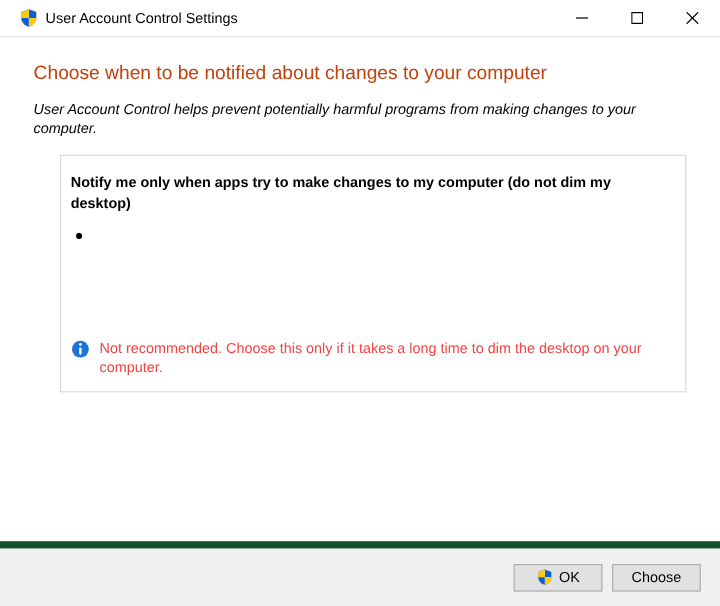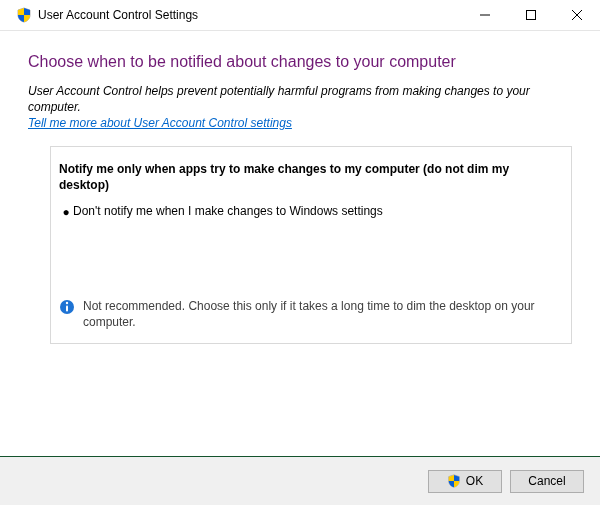--- a/index.html
+++ b/index.html
@@ -43,21 +43,21 @@
     display: flex; align-items: center; justify-content: center;
     color: #000;
   }
   .win-btn svg { display:block }
   
   .content {
     padding: 22px 28px 0 28px;
   }
   .instruction {
     font-size: 16px;
-    color: #701a75;
+    color: #c2410c;
     margin-bottom: 12px;
   }
   .description {
     font-size: 12px;
     color: #000;
     line-height: 1.35;
     font-style: italic;
   }
   .help-link {
     color: #0066cc;
@@ -158,34 +158,34 @@
     flex:0 0 auto;
     text-align:center;
     padding-top:1px;
   }
   .spacer { flex:1; }
   .recommendation {
     display:flex;
     gap:8px;
     font-size:12px;
     line-height:1.35;
-    color:#404040;
+    color:#ef4444;
     margin-top:8px;
   }
   .info-icon {
     width:16px; height:16px; flex:0 0 auto;
     margin-top:1px;
   }
   
   .footer {
     position:absolute;
     left:0; right:0; bottom:0;
     height:48px;
     background:#f0f0f0;
-    border-top:1px solid #14532d;
+    border-top:6px solid #14532d;
     display:flex;
     align-items:center;
     justify-content:flex-end;
     padding-right:16px;
     gap:8px;
   }
   .btn {
     height:23px;
     min-width:74px;
     padding:0 10px;
@@ -232,31 +232,29 @@
           <line x1="10" y1="0" x2="0" y2="10" stroke="#000" stroke-width="1"></line>
         </svg>
     </div>
   </div>
 </div>
 
 <div class="content">
   <div class="instruction">Choose when to be notified about changes to your computer</div>
   <div class="description">
     <span>User Account Control helps prevent potentially harmful programs from making changes to your computer.</span><br>
-    <span class="help-link">Tell me more about User Account Control settings</span>
   </div>
 
   <div class="main-area">
 
 
     <div class="info-panel">
       <div class="notify-heading">Notify me only when apps try to make changes to my computer (do not dim my desktop)</div>
       <div class="bullet-item">
         <span class="bullet-dot">●</span>
-        <span>Don't notify me when I make changes to Windows settings</span>
       </div>
       <div class="spacer"></div>
       <div class="recommendation">
         <span class="info-icon">
           <svg viewBox="0 0 16 16" width="16" height="16">
             <circle cx="8" cy="8" r="7" fill="#1e73d4"></circle>
             <rect x="7" y="6.5" width="2" height="6" rx="1" fill="#fff"></rect>
             <circle cx="8" cy="4" r="1.2" fill="#fff"></circle>
           </svg>
         </span>
@@ -273,15 +271,15 @@
         <path d="M8 1 L14 3 V8 C14 12 11 14.5 8 15 C5 14.5 2 12 2 8 V3 Z" fill="#fff" stroke="#666" stroke-width="0.5"></path>
         <path d="M8 1 L14 3 V8 H8 Z" fill="#0a5fd6"></path>
         <path d="M2 3 L8 1 V8 H2 Z" fill="#ffcc00"></path>
         <path d="M8 8 H14 V8 C14 12 11 14.5 8 15 Z" fill="#ffcc00"></path>
         <path d="M8 8 V15 C5 14.5 2 12 2 8 H8 Z" fill="#0a5fd6"></path>
       </svg>
     </span>
     <span>OK</span>
   </button>
   <button class="btn">
-    <span>Cancel</span>
+    <span>Choose</span>
   </button>
 </div>
 
 </body></html>

